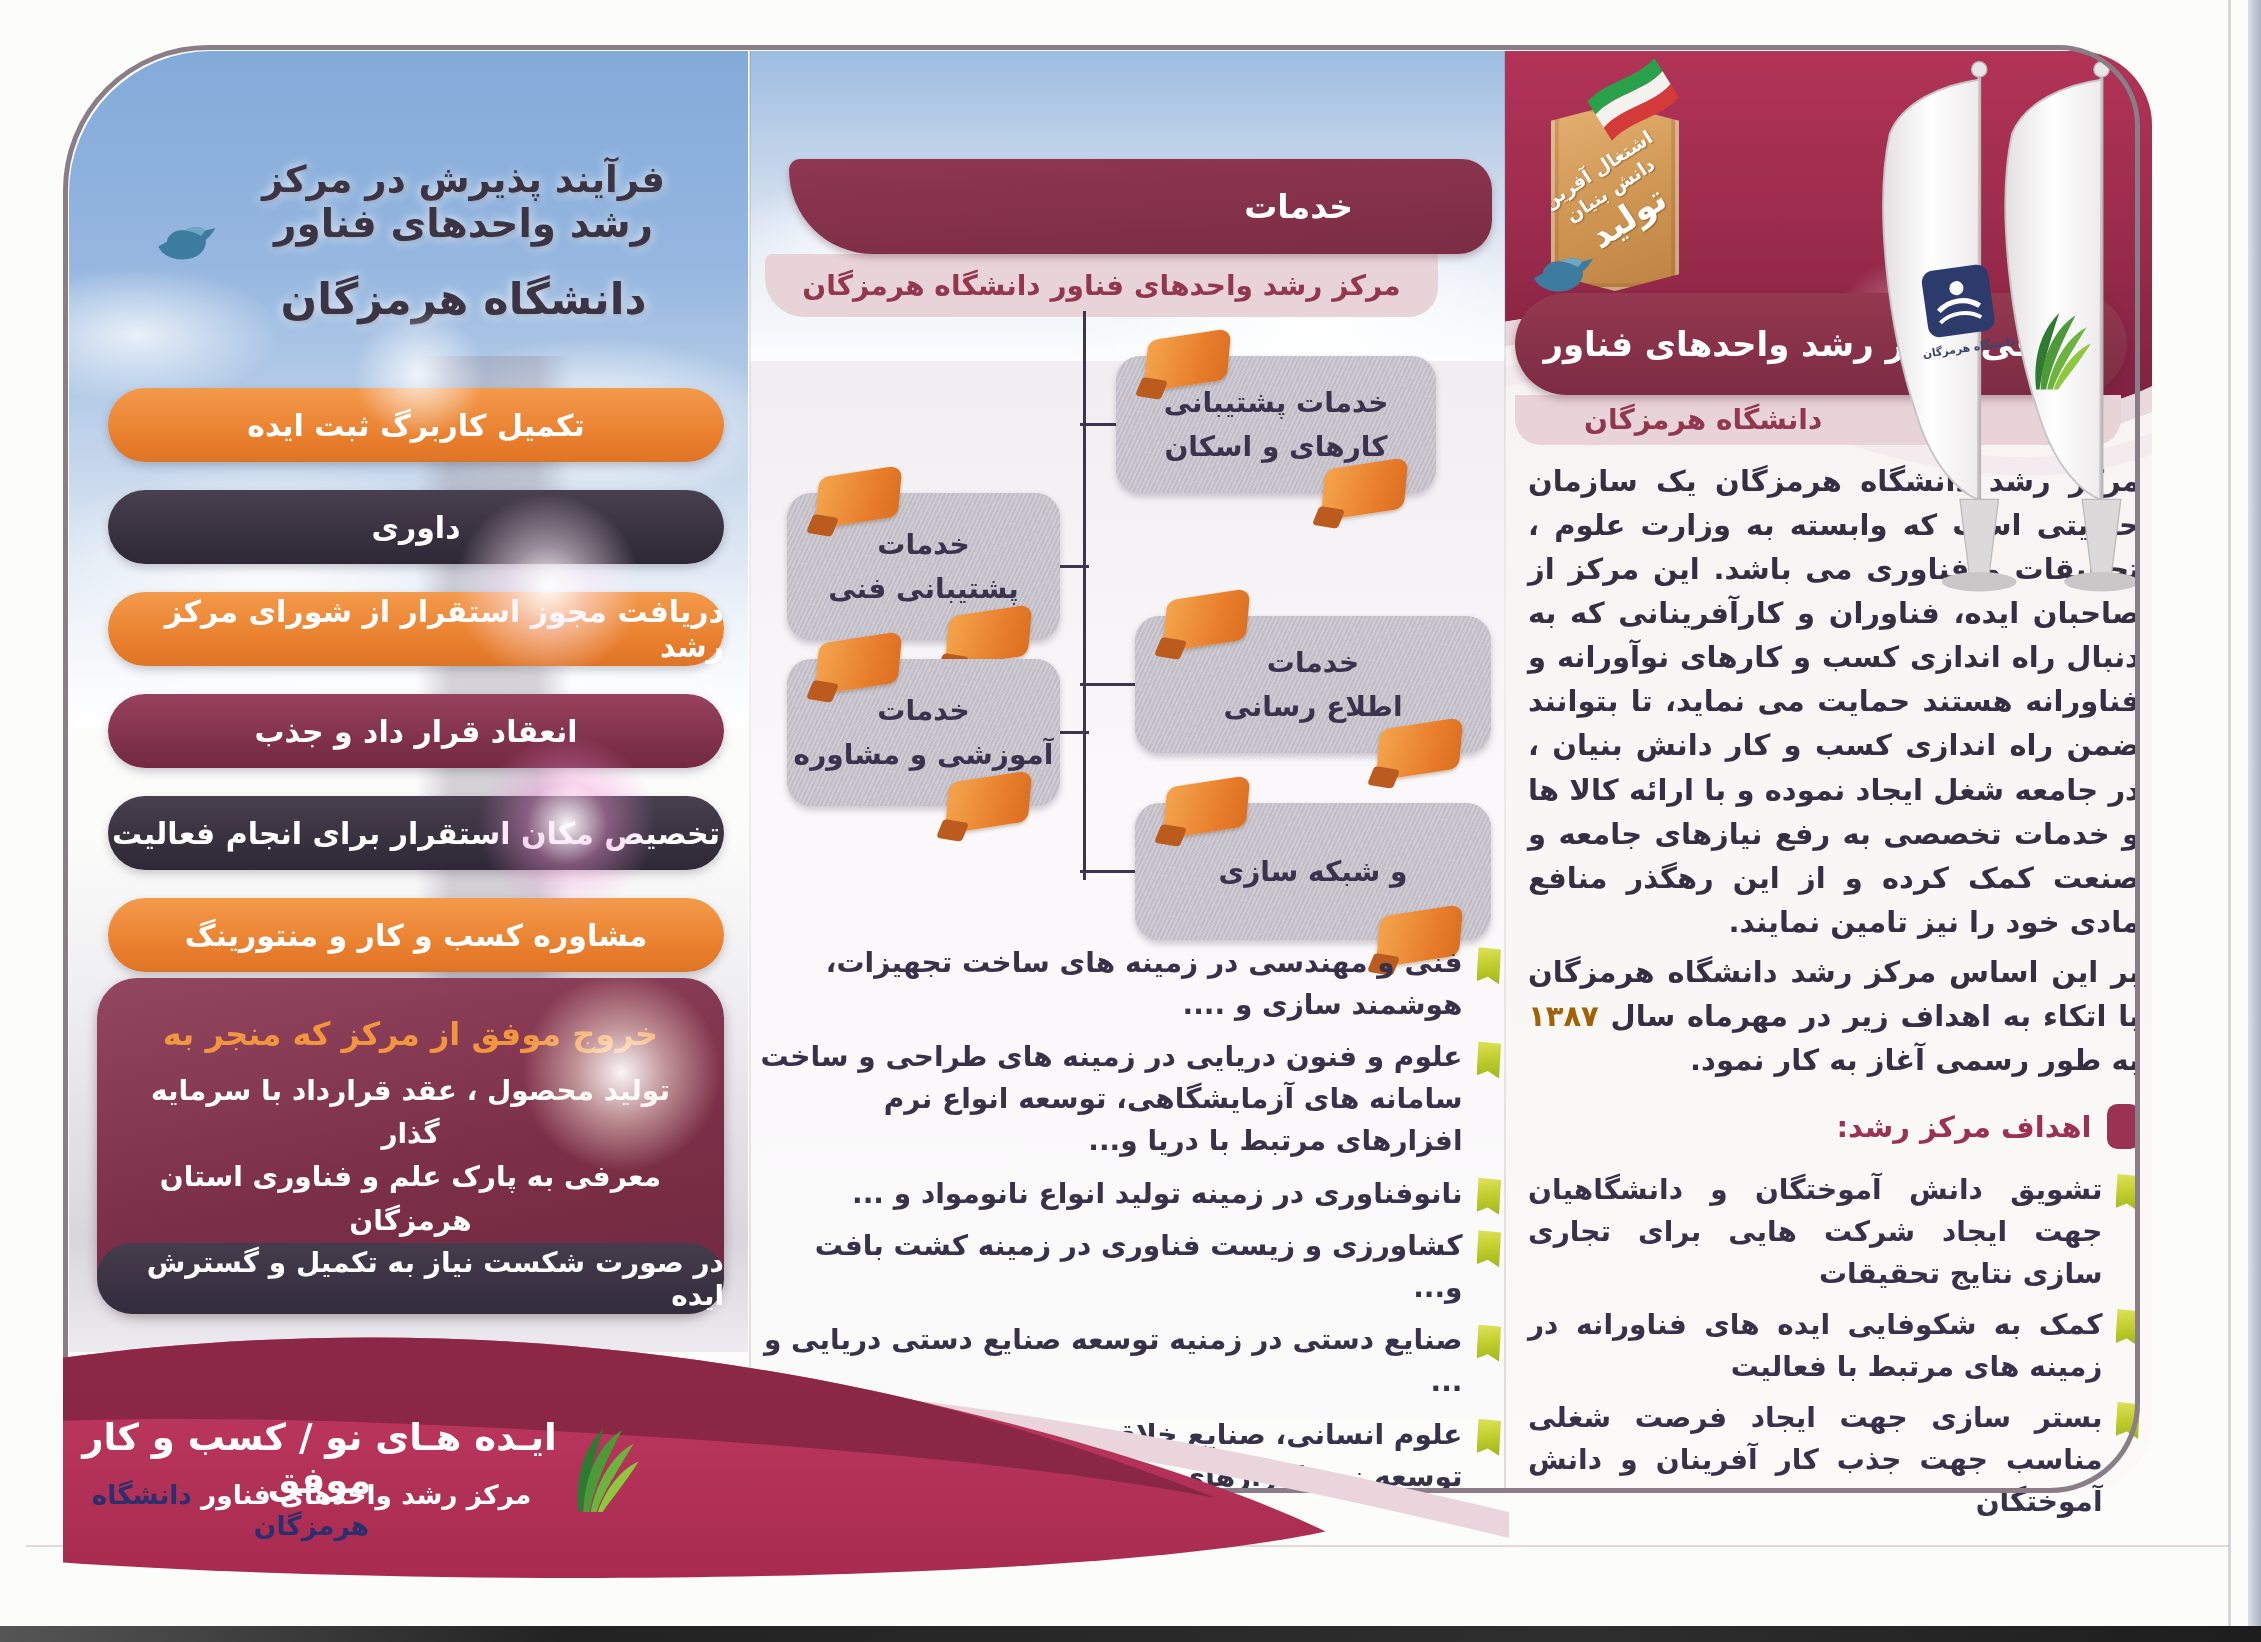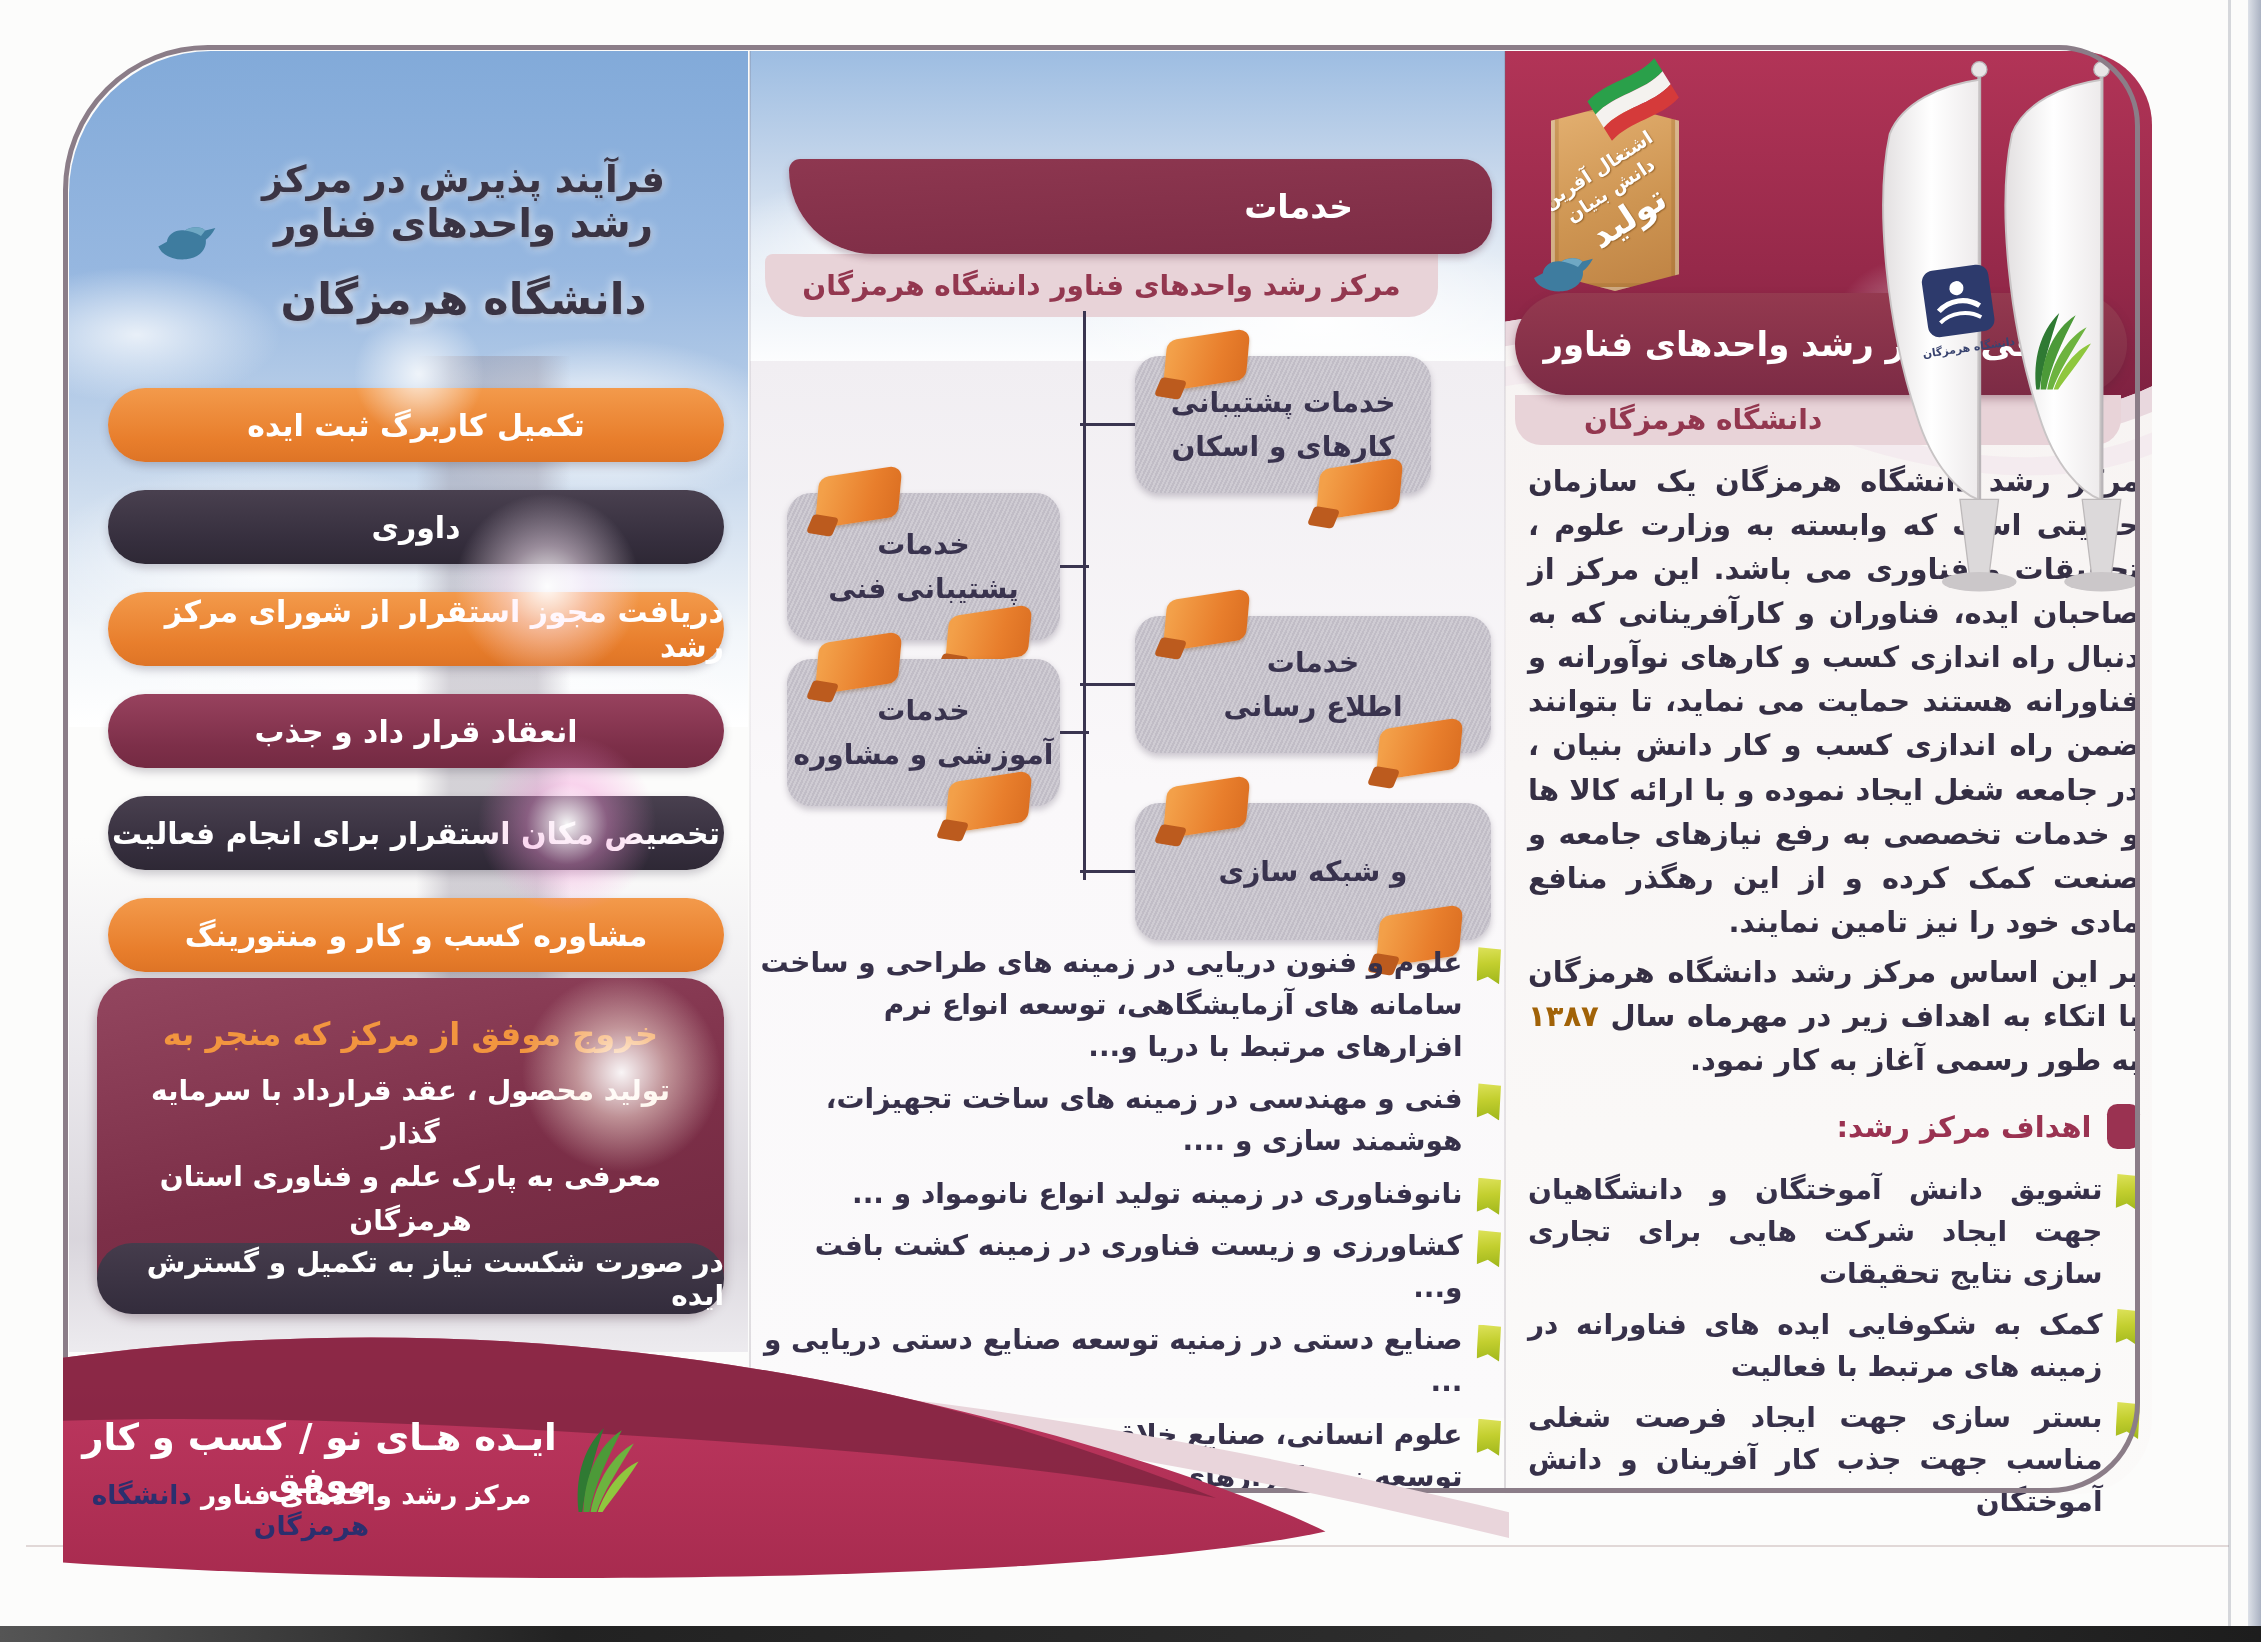--- a/index.html
+++ b/index.html
@@ -102,21 +102,21 @@
   .conn{position:absolute;height:3.2px;background:#3A3550;}
   .c1{left:330px;top:120px;width:62px;}
   .c2{left:300px;top:262px;width:39px;}
   .c3{left:330px;top:380px;width:62px;}
   .c4{left:300px;top:428px;width:39px;}
   .c5{left:330px;top:567px;width:62px;}
   .tree-node{position:absolute;background:#C8C4CD;border-radius:24.5px;color:#39334E;font-weight:bold;
     font-size:28px;text-align:center;display:flex;flex-direction:column;justify-content:center;
     line-height:1.55;direction:rtl;box-shadow:0 3.2px 6.4px rgba(70,60,85,.25);
     background-image:repeating-linear-gradient(115deg,rgba(255,255,255,.13) 0 1.9px,rgba(60,55,75,.05) 1.9px 3.9px);}
-  .tree-node:nth-of-type(7){left:385px;top:53px;width:296px;height:137px;}
+  .tree-node:nth-of-type(7){left:366px;top:53px;width:320px;height:137px;}
   .tree-node:nth-of-type(8){left:37px;top:190px;width:273px;height:147px;}
   .tree-node:nth-of-type(9){left:385px;top:313px;width:356px;height:137px;}
   .tree-node:nth-of-type(10){left:37px;top:356px;width:273px;height:147px;}
   .tree-node:nth-of-type(11){left:385px;top:500px;width:356px;height:137px;}
   .rib{position:absolute;width:81px;height:52px;border-radius:9px 13px 9px 13px;
     background:linear-gradient(100deg,#F3A049 8%,#E87E2C 65%,#DB6F22 100%);
     transform:skewX(-14deg) rotate(-9deg);box-shadow:0 1.9px 3.9px rgba(120,70,20,.35);}
   .rib::after{content:"";position:absolute;left:-6.4px;bottom:-7.7px;width:27px;height:19.3px;
     background:#BC5B1E;border-radius:3.9px;transform:rotate(18deg);z-index:-1;}
   .rib-tl{top:-22px;left:31px;}
@@ -255,25 +255,25 @@
         <span class="rib rib-br"></span>
         <div>و شبکه سازی</div>
       </div>
     </div>
 
   <div class="abs act">
     <div>
 
     <div class="act-item">
           <span class="lime-marker"></span>
+          <div class="act-text">فنی و مهندسی در  زمینه های ساخت تجهیزات، هوشمند سازی و ....</div>
+        </div>
+        <div class="act-item">
+          <span class="lime-marker"></span>
           <div class="act-text">علوم و فنون دریایی در زمینه های طراحی و ساخت سامانه های آزمایشگاهی، توسعه انواع نرم افزارهای مرتبط با دریا و...</div>
-        </div>
-        <div class="act-item">
-          <span class="lime-marker"></span>
-          <div class="act-text">فنی و مهندسی در  زمینه های ساخت تجهیزات، هوشمند سازی و ....</div>
         </div>
         <div class="act-item">
           <span class="lime-marker"></span>
           <div class="act-text">نانوفناوری در زمینه تولید انواع نانومواد و ...</div>
         </div>
         <div class="act-item">
           <span class="lime-marker"></span>
           <div class="act-text">کشاورزی و زیست فناوری در زمینه کشت بافت و...</div>
         </div>
         <div class="act-item">

